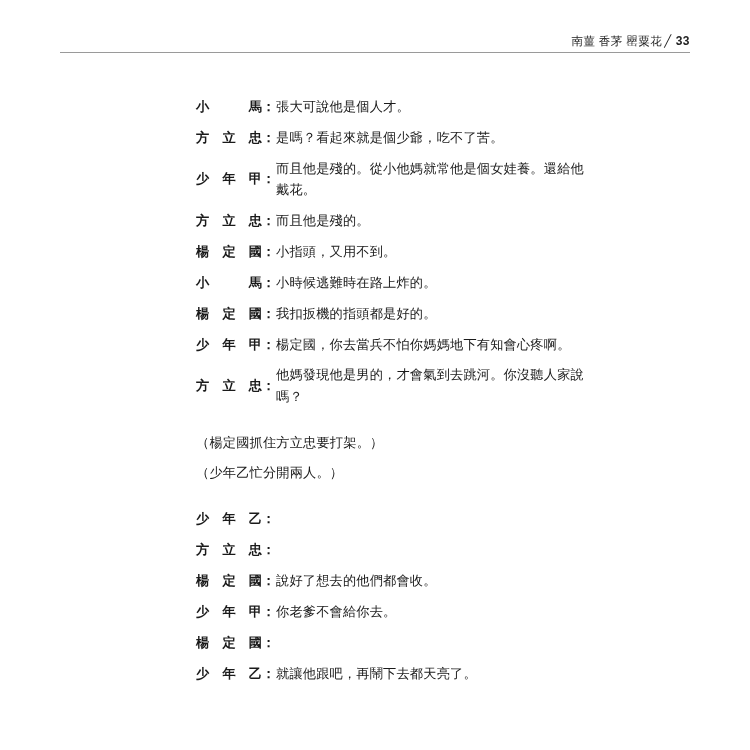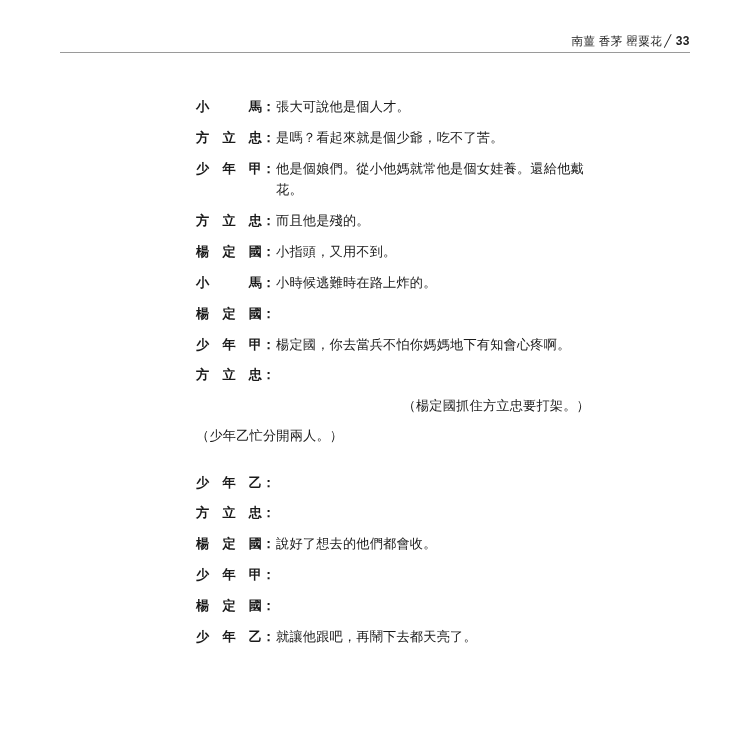--- a/index.html
+++ b/index.html
@@ -57,21 +57,21 @@
     position: absolute;
     top: 96px;
     left: 0;
     right: 0;
     padding-left: 196px;
     padding-right: 160px;
   }
 
   .line {
     display: flex;
-    align-items: flex-start;
+    align-items: center;
     margin-bottom: 9.5px;
     font-size: 13.2px;
     line-height: 1.62;
   }
   .speaker {
     flex: 0 0 66px;
     width: 66px;
     text-align: justify;
     text-align-last: justify;
     font-weight: bold;
@@ -91,22 +91,21 @@
   }
 
   .stage {
     font-size: 13.2px;
     line-height: 1.62;
     margin: 0 0 9.5px 0;
     letter-spacing: 0.2px;
   }
 
   .gap-before {
-    margin-top: 9px;
-    text-align: right;
+    margin-top: 25px;
   }
   .gap-small {
     margin-top: 8px;
     font-family: Liberation Mono, monospace;
   }
   .gap-block {
     margin-top: 24px;
   }
 </style>
 </head>
@@ -126,68 +125,71 @@
         <span class="dialogue">張大可說他是個人才。</span>
       </div>
       <div class="line">
         <span class="speaker">方立忠</span>
         <span class="colon">：</span>
         <span class="dialogue">是嗎？看起來就是個少爺，吃不了苦。</span>
       </div>
       <div class="line">
         <span class="speaker">少年甲</span>
         <span class="colon">：</span>
-        <span class="dialogue">他是個娘們。從小他媽就常他是個女娃養。還給他戴花。</span>
+        <span class="dialogue">而且他是殘的。從小他媽就常他是個女娃養。還給他戴花。</span>
       </div>
       <div class="line">
         <span class="speaker">方立忠</span>
         <span class="colon">：</span>
         <span class="dialogue">而且他是殘的。</span>
       </div>
       <div class="line">
         <span class="speaker">楊定國</span>
         <span class="colon">：</span>
         <span class="dialogue">小指頭，又用不到。</span>
       </div>
       <div class="line">
         <span class="speaker">小馬</span>
         <span class="colon">：</span>
         <span class="dialogue">小時候逃難時在路上炸的。</span>
       </div>
       <div class="line">
         <span class="speaker">楊定國</span>
         <span class="colon">：</span>
+        <span class="dialogue">我扣扳機的指頭都是好的。</span>
       </div>
       <div class="line">
         <span class="speaker">少年甲</span>
         <span class="colon">：</span>
         <span class="dialogue">楊定國，你去當兵不怕你媽媽地下有知會心疼啊。</span>
       </div>
       <div class="line">
         <span class="speaker">方立忠</span>
         <span class="colon">：</span>
+        <span class="dialogue">他媽發現他是男的，才會氣到去跳河。你沒聽人家說嗎？</span>
       </div>
       <p class="stage gap-before">（楊定國抓住方立忠要打架。）</p>
       <p class="stage gap-small">（少年乙忙分開兩人。）</p>
       <div class="line gap-block">
         <span class="speaker">少年乙</span>
         <span class="colon">：</span>
       </div>
       <div class="line">
         <span class="speaker">方立忠</span>
         <span class="colon">：</span>
       </div>
       <div class="line">
         <span class="speaker">楊定國</span>
         <span class="colon">：</span>
         <span class="dialogue">說好了想去的他們都會收。</span>
       </div>
       <div class="line">
         <span class="speaker">少年甲</span>
         <span class="colon">：</span>
+        <span class="dialogue">你老爹不會給你去。</span>
       </div>
       <div class="line">
         <span class="speaker">楊定國</span>
         <span class="colon">：</span>
       </div>
       <div class="line">
         <span class="speaker">少年乙</span>
         <span class="colon">：</span>
         <span class="dialogue">就讓他跟吧，再鬧下去都天亮了。</span>
       </div>

